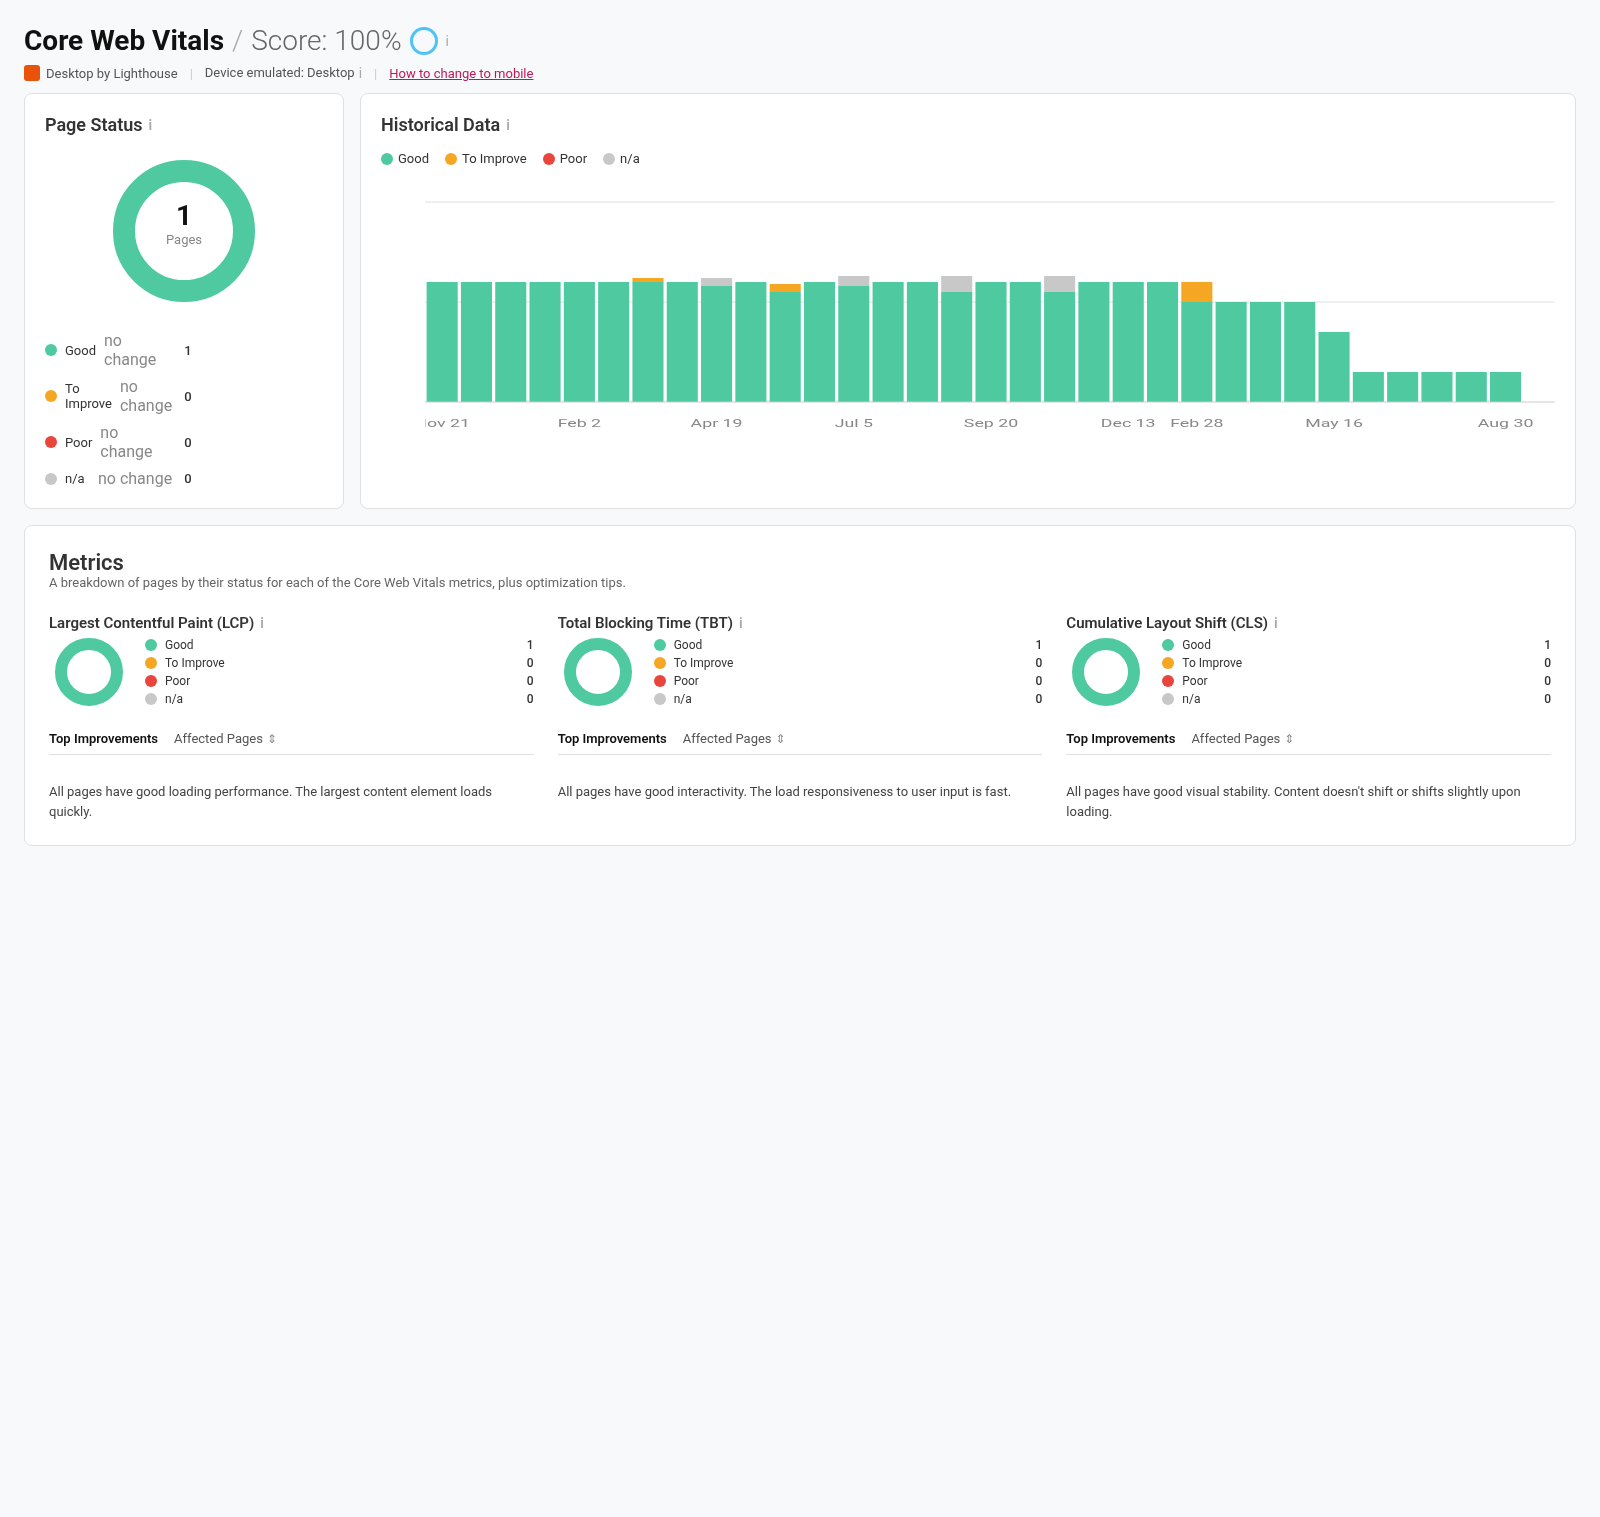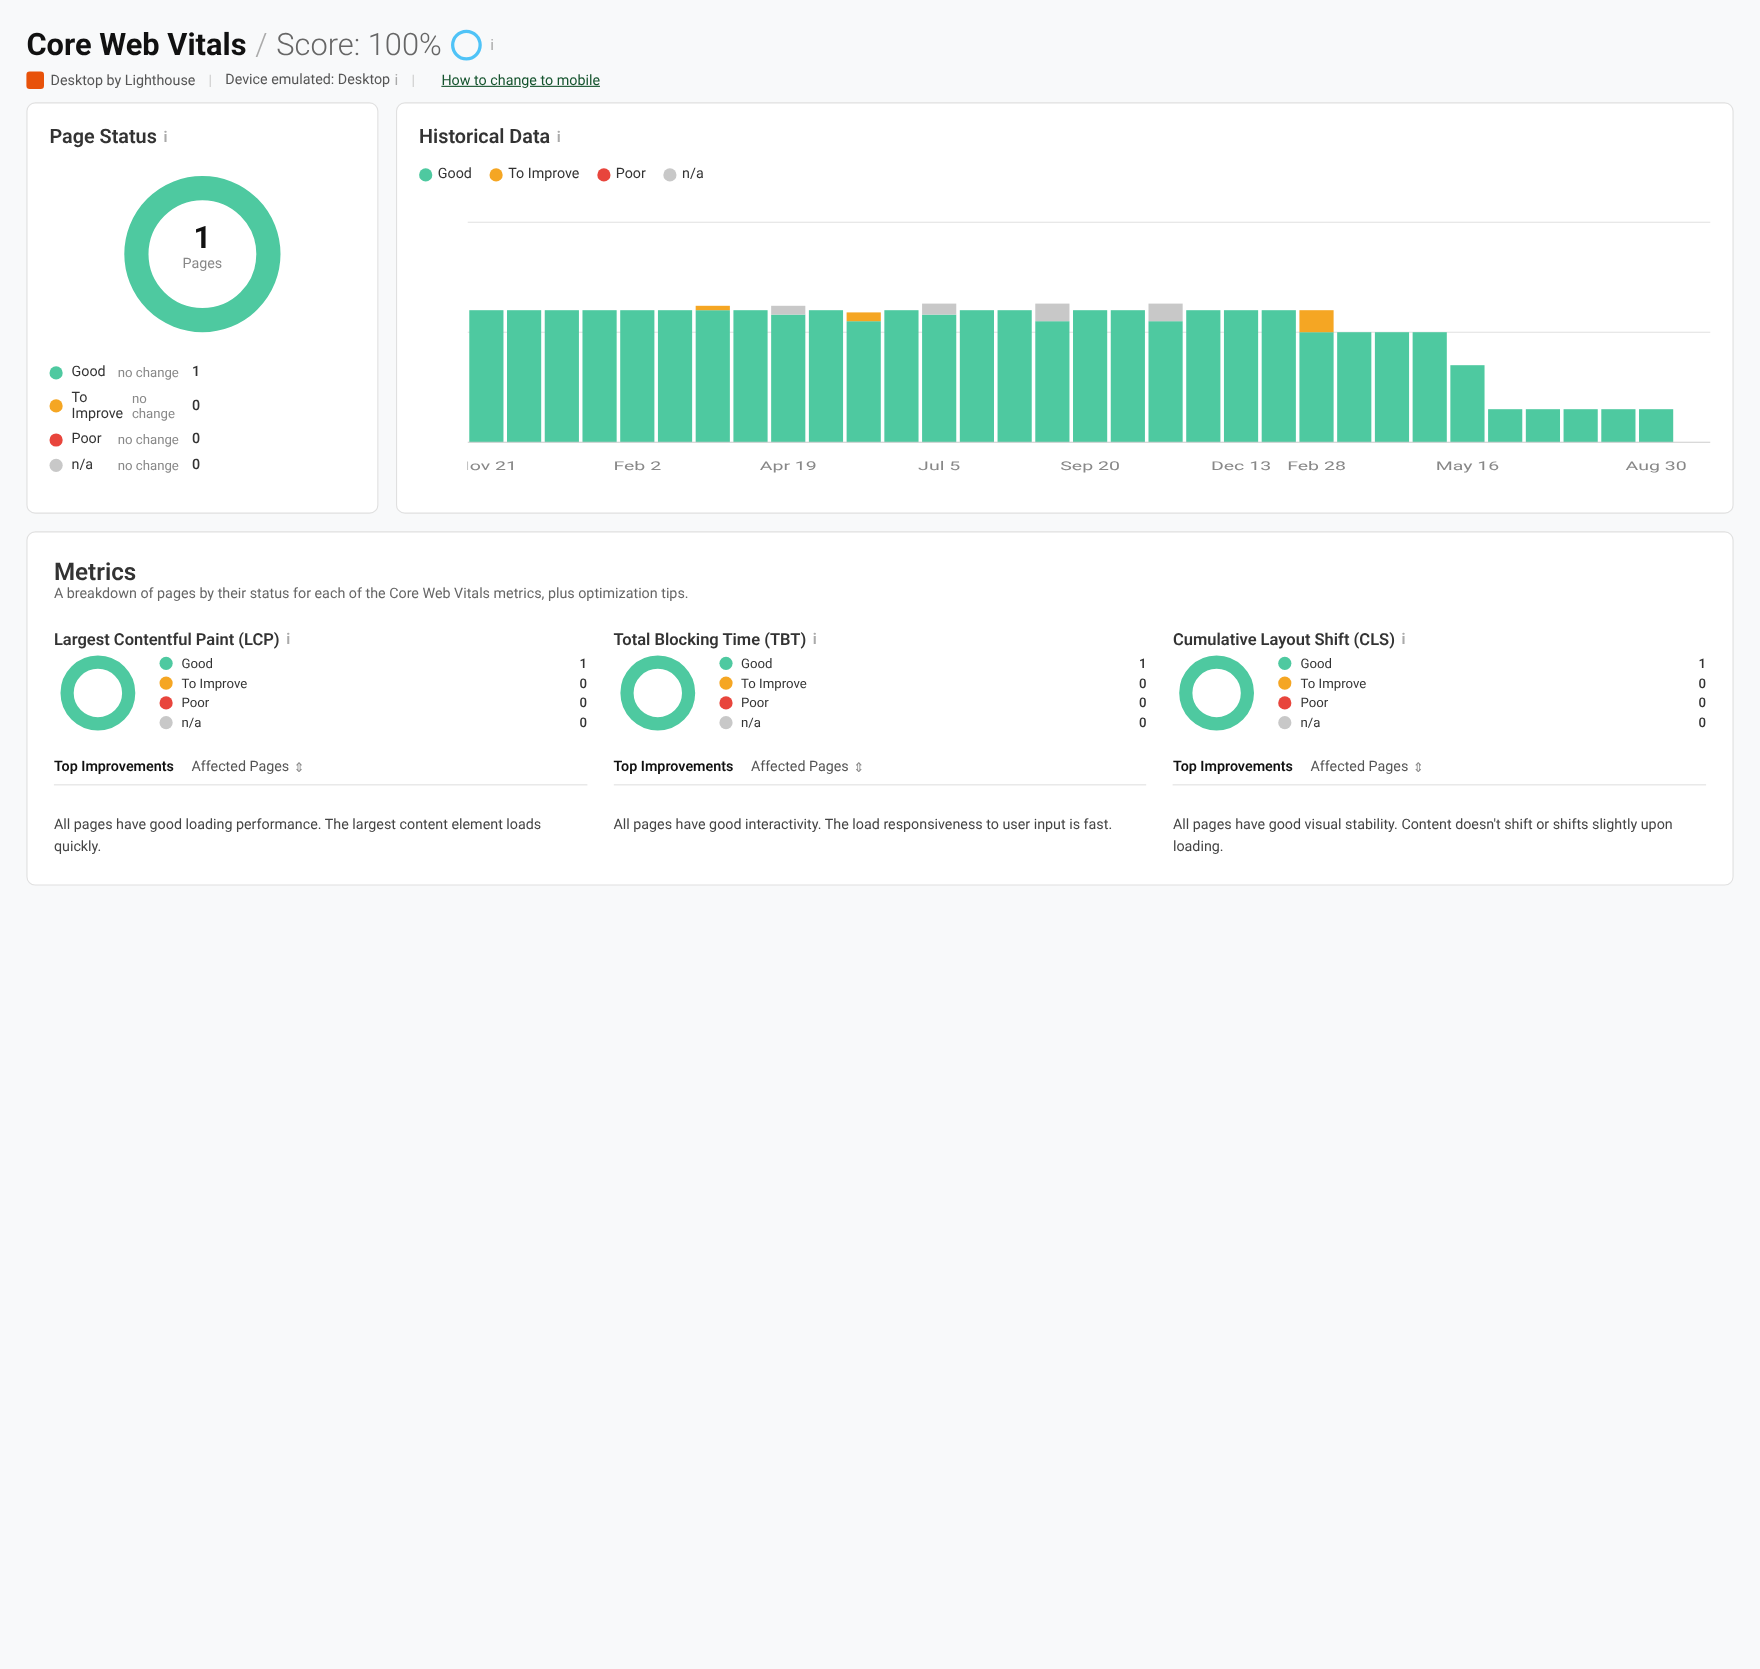--- a/index.html
+++ b/index.html
@@ -67,23 +67,22 @@
     }
     .meta-divider {
       color: #ccc;
     }
     .device-info {
       display: flex;
       align-items: flex-start;
       gap: 4px;
     }
     .change-link {
-      color: #14532d;
+      color: #be185d;
       cursor: pointer;
-      margin-left: 12px;
     }
     .top-section {
       display: flex;
       gap: 16px;
       margin-bottom: 16px;
     }
     .card {
       background: #fff;
       border: 1px solid #e0e0e0;
       border-radius: 8px;
@@ -127,21 +126,21 @@
       height: 12px;
       border-radius: 50%;
       flex-shrink: 0;
     }
     .legend-label {
       flex: 1;
       font-size: 13px;
     }
     .legend-change {
       color: #888;
-      font-size: 12px;
+      font-size: 16px;
       margin-right: 4px;
     }
     .legend-count {
       font-size: 13px;
       font-weight: 500;
     }
     
     .chart-legend {
       display: flex;
       gap: 16px;

